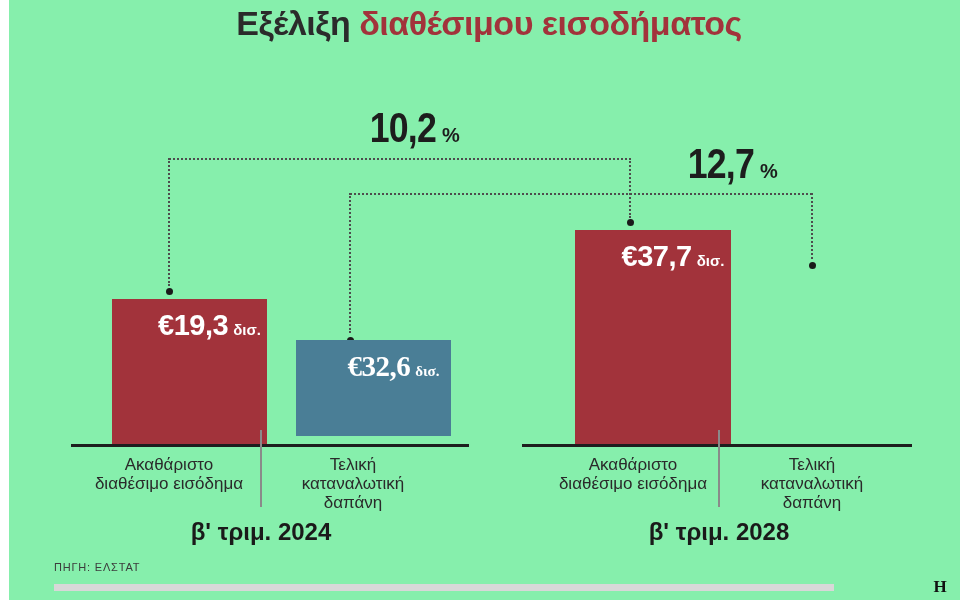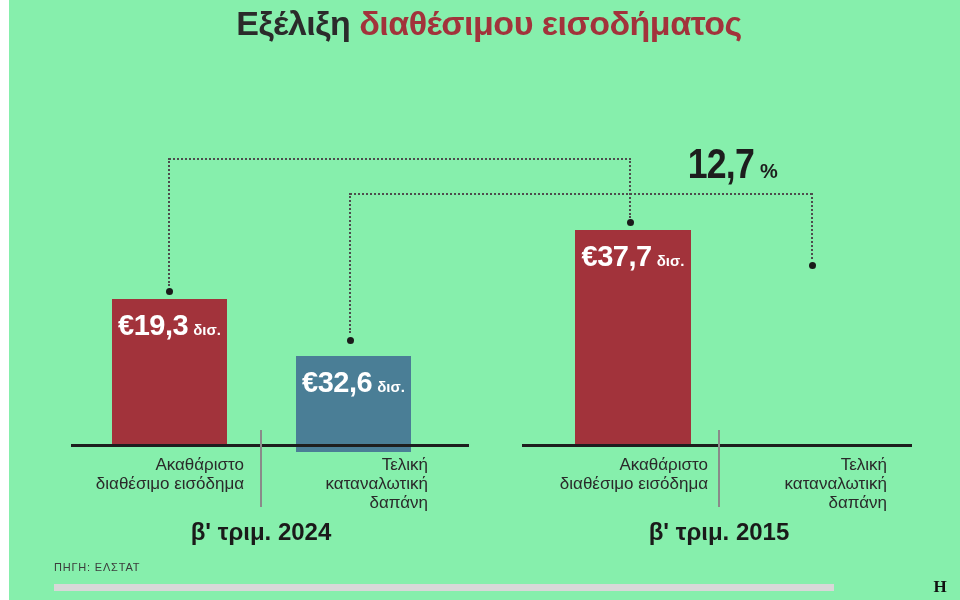--- a/index.html
+++ b/index.html
@@ -17,46 +17,49 @@
   .pct .num{display:inline-block;font-size:42px;font-weight:700;letter-spacing:-1px;
             transform:scaleX(.85);transform-origin:center;}
   .pct .sym{font-size:20px;font-weight:700;vertical-align:baseline;}
   .pct1{left:318px;top:104px;}
   .pct2{left:636px;top:140px;}
   
   .conn-h{position:absolute;border-top:2px dotted #4d4d4d;height:0;}
   .conn-v{position:absolute;border-left:2px dotted #4d4d4d;width:0;}
   .dot{position:absolute;width:7px;height:7px;border-radius:50%;background:#1a1a1a;}
   
-  .bar{position:absolute;text-align:center;}
+  .bar{position:absolute;text-align:center;padding-left:40px;}
   .bar-red{background:#a2333b;}
   .bar-blue{background:#4a7e96;}
   .val{margin-top:10px;color:#ffffff;font-weight:700;font-size:29px;letter-spacing:-0.5px;white-space:nowrap;}
   .val .unit{font-size:15px;margin-left:5px;letter-spacing:0;}
   
   .axis{position:absolute;height:3px;background:#1e1e1e;}
   .tick{position:absolute;width:2px;background:#8a8a8a;}
   
-  .cat{position:absolute;width:150px;text-align:right;font-size:17px;line-height:19px;color:#2a2a2a;}
+  .cat{position:absolute;width:150px;text-align:center;font-size:17px;line-height:19px;color:#2a2a2a;}
   .period{position:absolute;width:200px;text-align:center;font-size:24px;font-weight:700;color:#1a1a1a;}
   
   .source{position:absolute;left:45px;top:561px;font-size:11px;letter-spacing:0.8px;color:#3c3c3c;}
   .foot-bar{position:absolute;left:45px;top:584px;width:780px;height:7px;background:#d8d8d8;}
   .brand{position:absolute;left:818px;top:577px;width:120px;text-align:right;
          font-family:"Liberation Serif",serif;font-size:17px;font-weight:700;color:#111;letter-spacing:0.2px;}
 </style>
 </head>
 <body>
 
 <div class="page">
 
   <div class="title-line title-line1">
     <span>Εξέλιξη</span><span class="t-red">διαθέσιμου εισοδήματος</span>
   </div>
 
+  <div class="pct pct1">
+    <span class="num">10,2</span><span class="sym">%</span>
+  </div>
   <div class="pct pct2">
     <span class="num">12,7</span><span class="sym">%</span>
   </div>
 
   <div class="conn-h" style="left:160px;top:158px;width:462px;"></div>
   <div class="conn-v" style="left:159px;top:158px;height:128px;"></div>
   <div class="conn-v" style="left:620px;top:158px;height:60px;"></div>
   <div class="dot" style="left:157px;top:288px;"></div>
   <div class="dot" style="left:618px;top:219px;"></div>
 
@@ -64,21 +67,21 @@
   <div class="conn-v" style="left:340px;top:193px;height:140px;"></div>
   <div class="conn-v" style="left:802px;top:193px;height:66px;"></div>
   <div class="dot" style="left:338px;top:337px;"></div>
   <div class="dot" style="left:800px;top:262px;"></div>
 
   <div class="bar bar-red" style="left:103px;top:299px;width:115px;height:145px;">
     <div class="val">
       <span>€19,3</span><span class="unit">δισ.</span>
     </div>
   </div>
-  <div class="bar bar-blue" style="left:287px;top:356px;width:115px;height:96px;">
+  <div class="bar bar-blue" style="left:287px;top:340px;width:115px;height:96px;font-family:Liberation Serif, serif;">
     <div class="val">
       <span>€32,6</span><span class="unit">δισ.</span>
     </div>
   </div>
 
   <div class="bar bar-red" style="left:566px;top:230px;width:116px;height:214px;">
     <div class="val">
       <span>€37,7</span><span class="unit">δισ.</span>
     </div>
   </div>
@@ -87,19 +90,19 @@
   <div class="axis" style="left:513px;top:444px;width:390px;"></div>
   <div class="tick" style="left:251px;top:430px;height:77px;"></div>
   <div class="tick" style="left:709px;top:430px;height:77px;"></div>
 
   <div class="cat" style="left:85px;top:455px;">Ακαθάριστο διαθέσιμο εισόδημα</div>
   <div class="cat" style="left:269px;top:455px;">Τελική καταναλωτική δαπάνη</div>
   <div class="cat" style="left:549px;top:455px;">Ακαθάριστο διαθέσιμο εισόδημα</div>
   <div class="cat" style="left:728px;top:455px;">Τελική καταναλωτική δαπάνη</div>
 
   <div class="period" style="left:152px;top:518px;">β' τριμ. 2024</div>
-  <div class="period" style="left:610px;top:518px;">β' τριμ. 2015</div>
+  <div class="period" style="left:610px;top:518px;">β' τριμ. 2028</div>
 
   <div class="source">ΠΗΓΗ: ΕΛΣΤΑΤ</div>
   <div class="foot-bar"></div>
   <div class="brand">Η ΚΑΘΗΜΕΡΙΝΗ</div>
 
 </div>
 
 </body></html>

